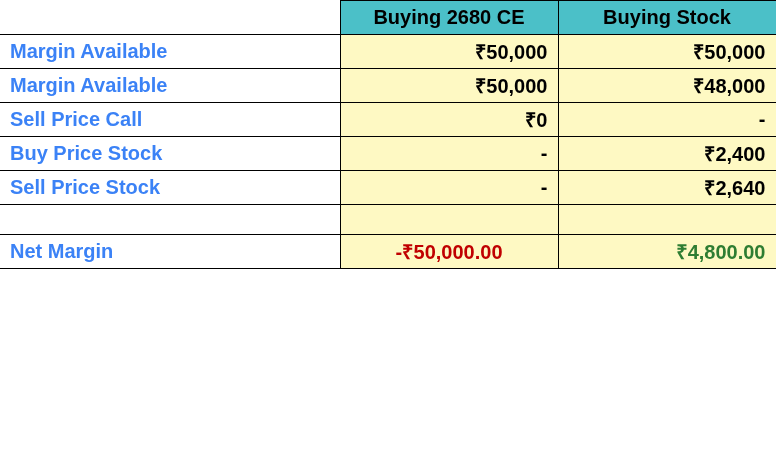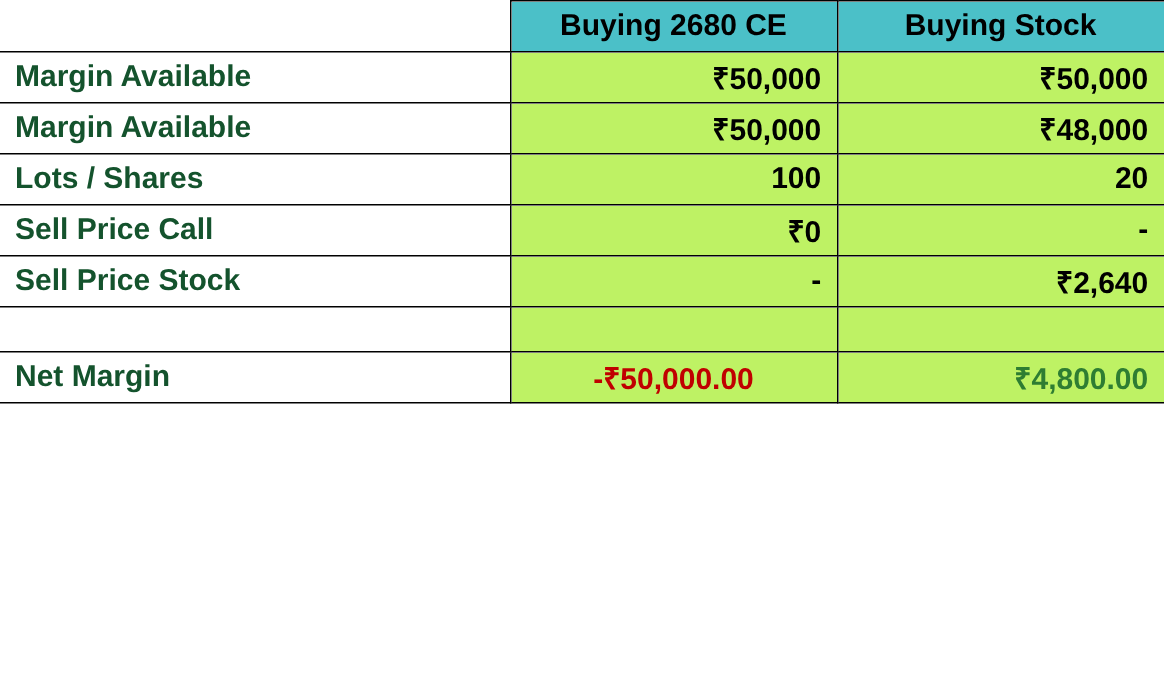--- a/index.html
+++ b/index.html
@@ -52,28 +52,28 @@
     font-weight: bold;
   }
 
   
   .row-label {
     border-top: 1px solid #000000;
     border-bottom: 1px solid #000000;
     border-left: none;
     border-right: 1px solid #000000;
     text-align: left;
-    color: #14532d;
+    color: #3b82f6;
     background: #ffffff;
   }
   .row-value {
     border: 1px solid #000000;
     text-align: right;
     color: #000000;
-    background: #bef264;
+    background: #fef9c3;
   }
   .row-value.last {
     border-right: 1px solid #000000;
   }
 
   
   .spacer .row-label,
   .spacer .row-value {
     height: 30px;
   }
@@ -103,28 +103,28 @@
         <td class="row-label">Margin Available</td>
         <td class="row-value">₹50,000</td>
         <td class="row-value last">₹50,000</td>
       </tr>
       <tr>
         <td class="row-label">Margin Available</td>
         <td class="row-value">₹50,000</td>
         <td class="row-value last">₹48,000</td>
       </tr>
       <tr>
-        <td class="row-label">Lots / Shares</td>
-        <td class="row-value">100</td>
-        <td class="row-value last">20</td>
-      </tr>
-      <tr>
         <td class="row-label">Sell Price Call</td>
         <td class="row-value">₹0</td>
         <td class="row-value last">-</td>
+      </tr>
+      <tr>
+        <td class="row-label">Buy Price Stock</td>
+        <td class="row-value">-</td>
+        <td class="row-value last">₹2,400</td>
       </tr>
       <tr>
         <td class="row-label">Sell Price Stock</td>
         <td class="row-value">-</td>
         <td class="row-value last">₹2,640</td>
       </tr>
       <tr class="spacer">
         <td class="row-label"></td>
         <td class="row-value"></td>
         <td class="row-value last"></td>

